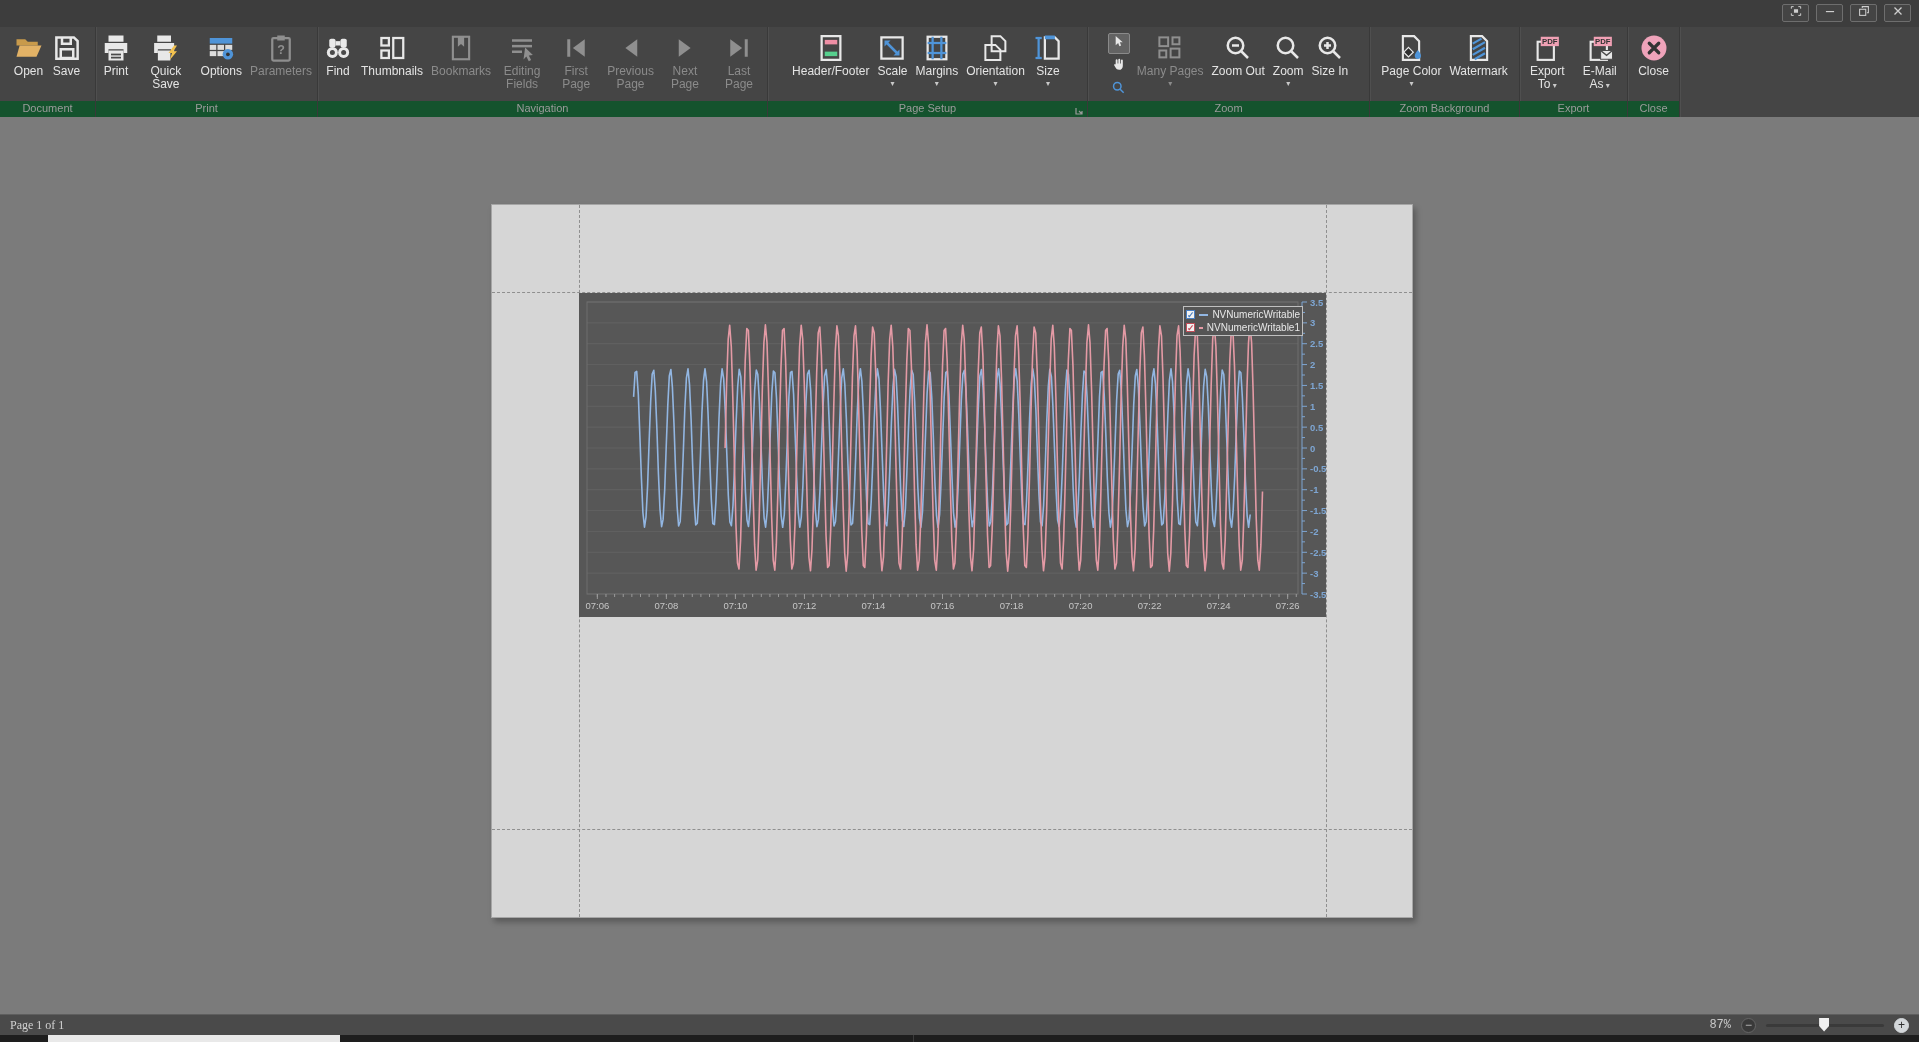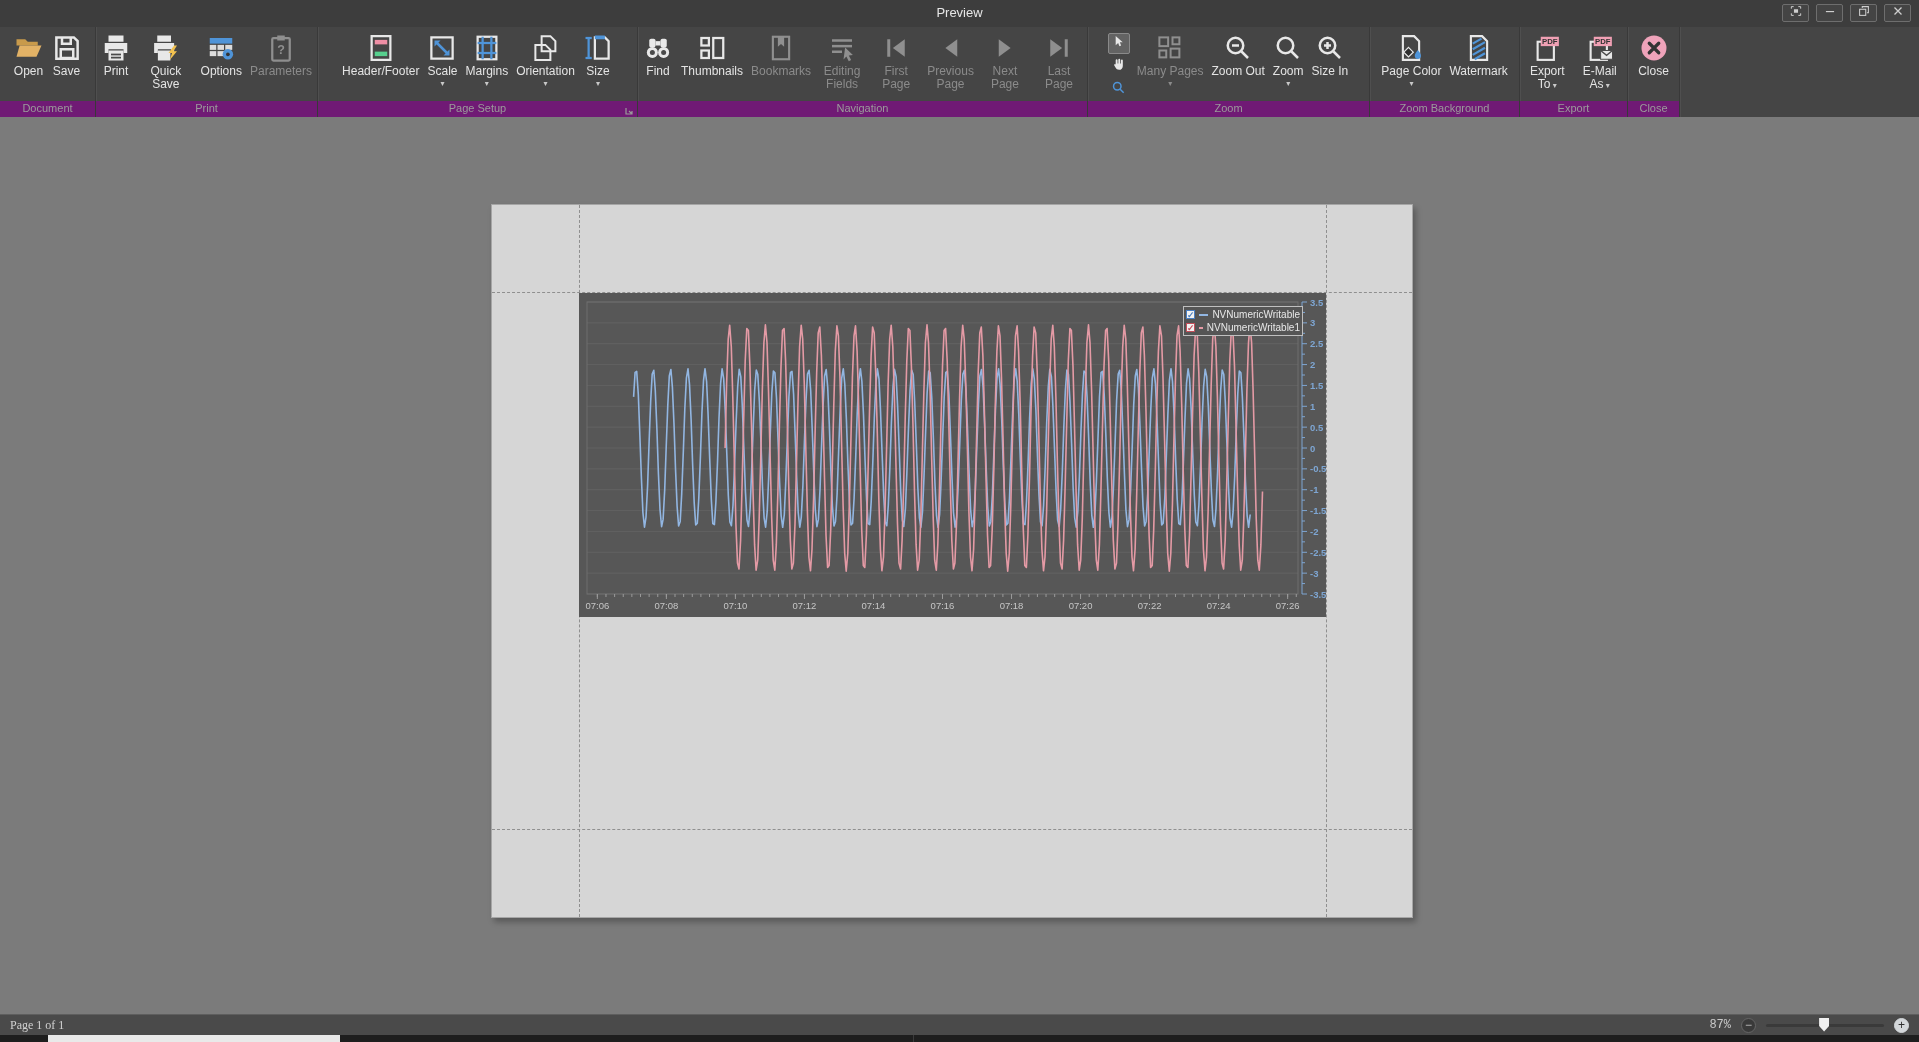--- a/index.html
+++ b/index.html
@@ -15,21 +15,21 @@
     display:flex; align-items:center; justify-content:center; background:#444; }
   .win-btn svg { width:14px; height:14px; }
 
   
   .ribbon { height:90px; background:#454545; display:flex; align-items:stretch; }
   .rgroup { display:flex; flex-direction:column; border-right:1px solid #393939;
     box-shadow:1px 0 0 #4f4f4f; flex:0 0 auto; }
   .rgroup-buttons { flex:1; display:flex; align-items:stretch; justify-content:center;
     padding:2px 1px 0; }
   .rgroup-label { height:16px; line-height:15px; text-align:center; font-size:11px;
-    color:#9b9b9b; background:#701a75; position:relative; }
+    color:#9b9b9b; background:#14532d; position:relative; }
   .rbtn { display:flex; flex-direction:column; align-items:center;
     padding:4px 4px 0; border-radius:2px; cursor:default; }
   .rbtn .icon { width:30px; height:30px; flex:0 0 auto; }
   .rbtn .icon svg { width:100%; height:100%; }
   .rbtn .cap { margin-top:2px; font-size:12px; line-height:13px; color:#e4e4e4;
     text-align:center; max-width:54px; }
   .rbtn.wide .cap { max-width:none; white-space:nowrap; }
   .rbtn.disabled .cap { color:#8b8b8b; }
   .dd .cap::after { content:"▾"; display:block; font-size:8px; line-height:9px;
     color:#c8c8c8; margin-top:1px; }
@@ -85,21 +85,20 @@
   .taskbar { height:7px; background:#1e1e1e; position:relative; }
   .task-seg { position:absolute; left:48px; top:0; width:292px; height:7px;
     background:#e9e9e9; }
   .task-div { position:absolute; left:913px; top:0; width:1px; height:7px;
     background:#3a3a3a; }
 </style>
 </head>
 <body>
 
 <div class="titlebar">
-  <div class="title-text">Preview</div>
   <div class="win-controls">
     <div class="win-btn">
         <span class="icon"><svg viewBox="0 0 24 24" fill="none" stroke="#cfcfcf" stroke-width="1.7">
             <path d="M4 8V4.5h4M16 4.5h4V8M20 16v3.5h-4M8 19.5H4V16"></path>
             <rect x="8.5" y="9" width="7" height="6" fill="#cfcfcf" stroke="none"></rect>
           </svg></span>
       </div>
     <div class="win-btn">
         <span class="icon"><svg viewBox="0 0 24 24" stroke="#cfcfcf" stroke-width="2">
             <line x1="5" y1="13" x2="19" y2="13"></line>
@@ -183,79 +182,20 @@
               <rect x="5" y="4" width="14" height="18" rx="1" fill="none" stroke="#8f8f8f" stroke-width="1.8"></rect>
               <rect x="9" y="2" width="6" height="4" fill="#8f8f8f"></rect>
               <text x="12" y="17" font-size="10" font-weight="bold" fill="#8f8f8f" text-anchor="middle">?</text>
             </svg></span>
         <span class="cap">Parameters</span>
       </div>
     </div>
     <div class="rgroup-label">Print</div>
   </div>
 
-  <div class="rgroup" style="width:320px">
-    <div class="rgroup-buttons">
-      <div class="rbtn wide">
-        <span class="icon"><svg viewBox="0 0 24 24">
-              <rect x="4.5" y="2.5" width="15" height="19" fill="none" stroke="#e8e8e8" stroke-width="1.8"></rect>
-              <rect x="7" y="5.5" width="10" height="3.6" fill="#ef8fa5"></rect>
-              <rect x="7" y="14.9" width="10" height="3.6" fill="#57d08e"></rect>
-            </svg></span>
-        <span class="cap">Header/Footer</span>
-      </div>
-      <div class="rbtn wide dd">
-        <span class="icon"><svg viewBox="0 0 24 24">
-              <rect x="3.5" y="3.5" width="17" height="17" fill="none" stroke="#e8e8e8" stroke-width="1.8"></rect>
-              <line x1="8" y1="8" x2="16" y2="16" stroke="#4f94d8" stroke-width="2"></line>
-              <path d="M6 6h4.8L6 10.8z" fill="#4f94d8"></path>
-              <path d="M18 18h-4.8L18 13.2z" fill="#4f94d8"></path>
-            </svg></span>
-        <span class="cap">Scale</span>
-      </div>
-      <div class="rbtn wide dd">
-        <span class="icon"><svg viewBox="0 0 24 24">
-              <rect x="4.5" y="3" width="15" height="18" fill="none" stroke="#e8e8e8" stroke-width="1.8"></rect>
-              <g stroke="#4f94d8" stroke-width="1.8">
-                <line x1="8.5" y1="3" x2="8.5" y2="21"></line>
-                <line x1="15.5" y1="3" x2="15.5" y2="21"></line>
-                <line x1="4.5" y1="8" x2="19.5" y2="8"></line>
-                <line x1="4.5" y1="16" x2="19.5" y2="16"></line>
-              </g>
-            </svg></span>
-        <span class="cap">Margins</span>
-      </div>
-      <div class="rbtn wide dd">
-        <span class="icon"><svg viewBox="0 0 24 24" fill="none" stroke="#e8e8e8" stroke-width="1.6">
-              <path d="M8.5 2.5h7l4 4v8h-11z"></path>
-              <path d="M3.5 9.5h8l4 4v8h-12z"></path>
-            </svg></span>
-        <span class="cap">Orientation</span>
-      </div>
-      <div class="rbtn wide dd">
-        <span class="icon"><svg viewBox="0 0 24 24">
-              <path d="M9.5 3.5h8l3 3v14h-11z" fill="none" stroke="#e8e8e8" stroke-width="1.8"></path>
-              <line x1="9.5" y1="3.5" x2="17.5" y2="3.5" stroke="#4f94d8" stroke-width="3"></line>
-              <g stroke="#4f94d8" stroke-width="1.8">
-                <line x1="4.5" y1="4" x2="4.5" y2="20"></line>
-                <line x1="2" y1="4" x2="7" y2="4"></line>
-                <line x1="2" y1="20" x2="7" y2="20"></line>
-              </g>
-            </svg></span>
-        <span class="cap">Size</span>
-      </div>
-    </div>
-    <div class="rgroup-label">
-      <span>Page Setup</span>
-      <span class="launcher icon"><svg viewBox="0 0 10 10" fill="none" stroke="#9a9a9a" stroke-width="1.2">
-            <path d="M2 2v6h6M5 5l3 3M8 5v3H5"></path>
-          </svg></span>
-    </div>
-  </div>
-
   <div class="rgroup" style="width:450px">
     <div class="rgroup-buttons">
       <div class="rbtn wide">
         <span class="icon"><svg viewBox="0 0 24 24" fill="#e8e8e8">
               <rect x="5" y="4.5" width="5" height="7" rx="1.5"></rect>
               <rect x="14" y="4.5" width="5" height="7" rx="1.5"></rect>
               <rect x="10" y="6.5" width="4" height="3.5"></rect>
               <circle cx="7.5" cy="15.5" r="4.4"></circle>
               <circle cx="16.5" cy="15.5" r="4.4"></circle>
               <circle cx="7.5" cy="15.5" r="2" fill="#4a4a4a"></circle>
@@ -310,20 +250,79 @@
       </div>
       <div class="rbtn disabled">
         <span class="icon"><svg viewBox="0 0 24 24" fill="#8f8f8f">
               <rect x="16.6" y="5" width="2.4" height="14"></rect>
               <path d="M5 5l9.5 7L5 19z"></path>
             </svg></span>
         <span class="cap">Last Page</span>
       </div>
     </div>
     <div class="rgroup-label">Navigation</div>
+  </div>
+
+  <div class="rgroup" style="width:320px">
+    <div class="rgroup-buttons">
+      <div class="rbtn wide">
+        <span class="icon"><svg viewBox="0 0 24 24">
+              <rect x="4.5" y="2.5" width="15" height="19" fill="none" stroke="#e8e8e8" stroke-width="1.8"></rect>
+              <rect x="7" y="5.5" width="10" height="3.6" fill="#ef8fa5"></rect>
+              <rect x="7" y="14.9" width="10" height="3.6" fill="#57d08e"></rect>
+            </svg></span>
+        <span class="cap">Header/Footer</span>
+      </div>
+      <div class="rbtn wide dd">
+        <span class="icon"><svg viewBox="0 0 24 24">
+              <rect x="3.5" y="3.5" width="17" height="17" fill="none" stroke="#e8e8e8" stroke-width="1.8"></rect>
+              <line x1="8" y1="8" x2="16" y2="16" stroke="#4f94d8" stroke-width="2"></line>
+              <path d="M6 6h4.8L6 10.8z" fill="#4f94d8"></path>
+              <path d="M18 18h-4.8L18 13.2z" fill="#4f94d8"></path>
+            </svg></span>
+        <span class="cap">Scale</span>
+      </div>
+      <div class="rbtn wide dd">
+        <span class="icon"><svg viewBox="0 0 24 24">
+              <rect x="4.5" y="3" width="15" height="18" fill="none" stroke="#e8e8e8" stroke-width="1.8"></rect>
+              <g stroke="#4f94d8" stroke-width="1.8">
+                <line x1="8.5" y1="3" x2="8.5" y2="21"></line>
+                <line x1="15.5" y1="3" x2="15.5" y2="21"></line>
+                <line x1="4.5" y1="8" x2="19.5" y2="8"></line>
+                <line x1="4.5" y1="16" x2="19.5" y2="16"></line>
+              </g>
+            </svg></span>
+        <span class="cap">Margins</span>
+      </div>
+      <div class="rbtn wide dd">
+        <span class="icon"><svg viewBox="0 0 24 24" fill="none" stroke="#e8e8e8" stroke-width="1.6">
+              <path d="M8.5 2.5h7l4 4v8h-11z"></path>
+              <path d="M3.5 9.5h8l4 4v8h-12z"></path>
+            </svg></span>
+        <span class="cap">Orientation</span>
+      </div>
+      <div class="rbtn wide dd">
+        <span class="icon"><svg viewBox="0 0 24 24">
+              <path d="M9.5 3.5h8l3 3v14h-11z" fill="none" stroke="#e8e8e8" stroke-width="1.8"></path>
+              <line x1="9.5" y1="3.5" x2="17.5" y2="3.5" stroke="#4f94d8" stroke-width="3"></line>
+              <g stroke="#4f94d8" stroke-width="1.8">
+                <line x1="4.5" y1="4" x2="4.5" y2="20"></line>
+                <line x1="2" y1="4" x2="7" y2="4"></line>
+                <line x1="2" y1="20" x2="7" y2="20"></line>
+              </g>
+            </svg></span>
+        <span class="cap">Size</span>
+      </div>
+    </div>
+    <div class="rgroup-label">
+      <span>Page Setup</span>
+      <span class="launcher icon"><svg viewBox="0 0 10 10" fill="none" stroke="#9a9a9a" stroke-width="1.2">
+            <path d="M2 2v6h6M5 5l3 3M8 5v3H5"></path>
+          </svg></span>
+    </div>
   </div>
 
   <div class="rgroup" style="width:282px">
     <div class="rgroup-buttons">
       <div class="tools-col">
         <div class="tool selected">
           <span class="icon"><svg viewBox="0 0 16 16">
                 <path d="M5 2v10l2.6-2.4L9 13l1.8-.8-1.4-3.3h3.1z" fill="#e8e8e8"></path>
               </svg></span>
         </div>

